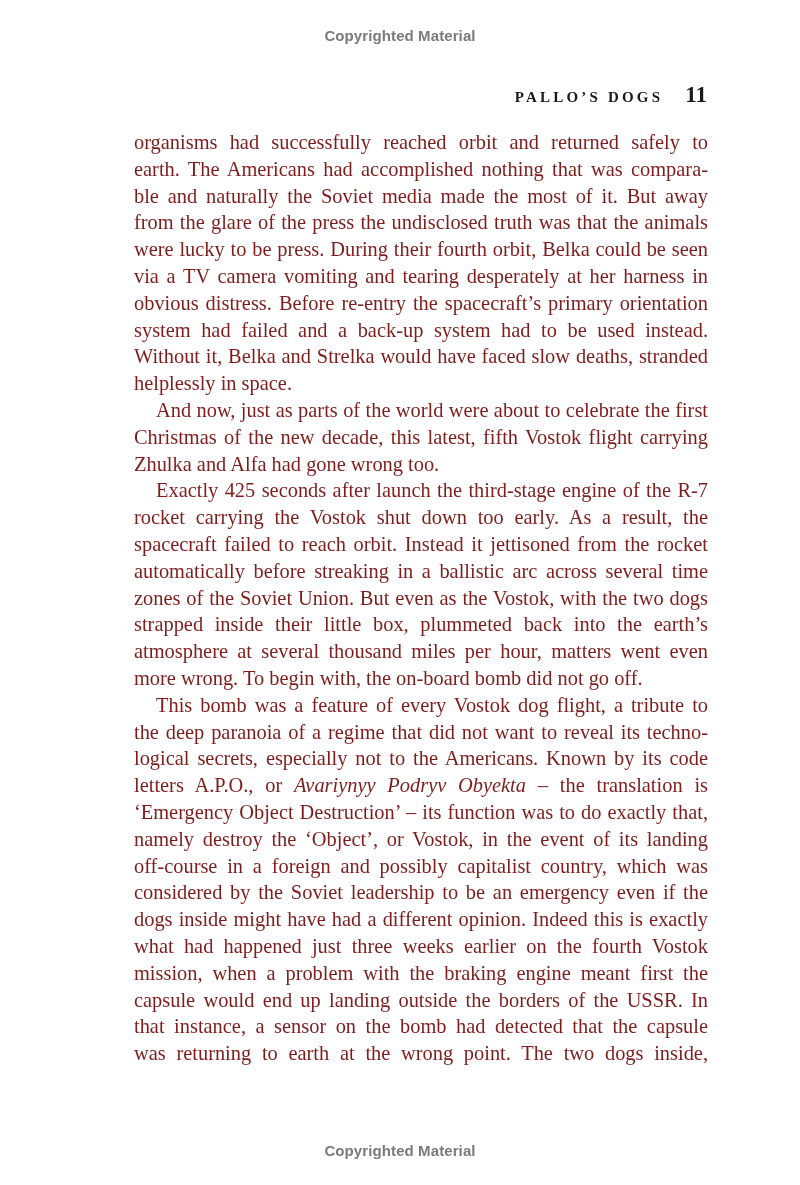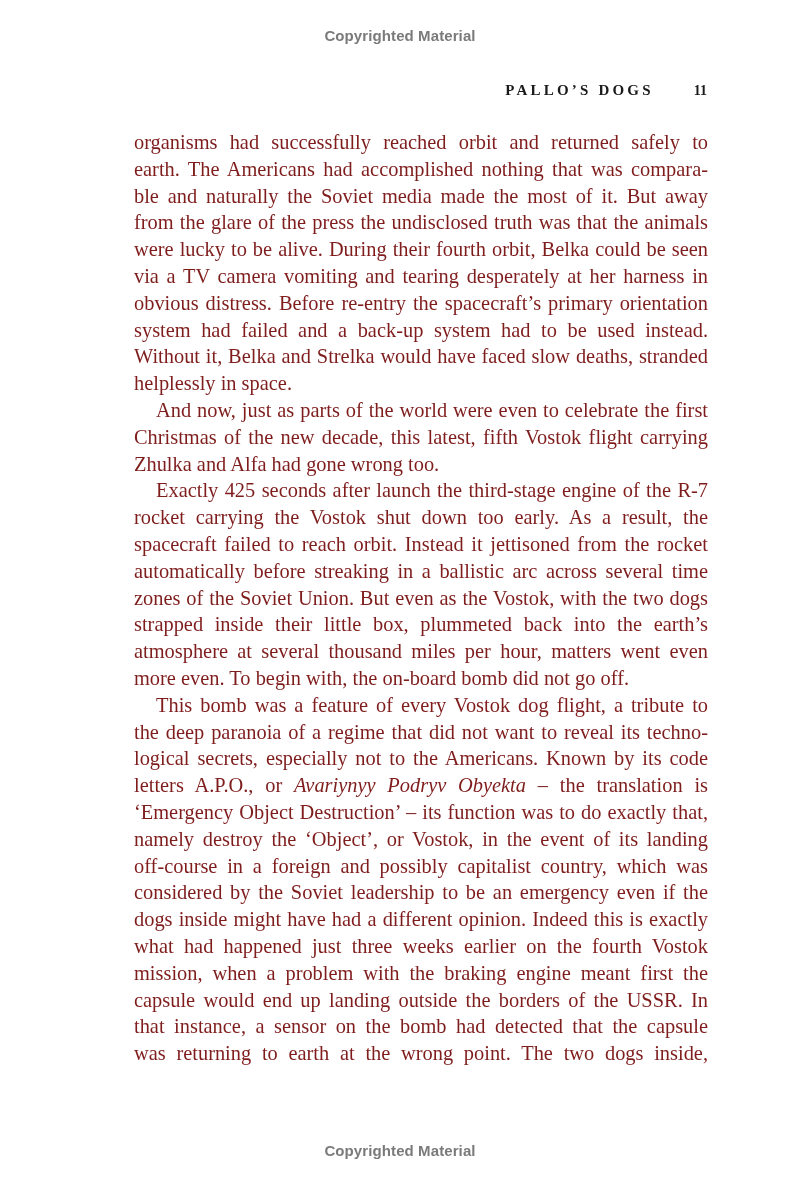--- a/index.html
+++ b/index.html
@@ -10,21 +10,21 @@
     font-weight:bold; letter-spacing:0.1px;
   }
   .copyright.top { top:27px; }
   .copyright.bottom { top:1142px; }
   .running-head {
     position:absolute; top:82px; right:93px;
     font-family:"Liberation Serif", serif; color:#1a1a1a;
     font-size:15px; font-weight:bold; letter-spacing:3.2px;
     display:flex; align-items:baseline;
   }
-  .running-head .page-num { margin-left:40px; letter-spacing:0; font-size:14px; }
+  .running-head .page-num { margin-left:22px; letter-spacing:0; font-size:23px; }
   .body-text {
     position:absolute; left:134px; top:129px; width:574px;
     font-family:"Liberation Serif", serif; font-size:20.4px; line-height:26.8px;
     color:#7f1d1d; text-align:justify; hyphens:manual;
   }
   .body-text p { margin:0; }
   .body-text .line { display:block; text-align:justify; text-align-last:justify; white-space:nowrap; }
   .body-text .line.last { text-align-last:left; }
   em { font-style:italic; }
 </style>
@@ -37,41 +37,41 @@
   <span>PALLO’S DOGS</span>
   <span class="page-num">11</span>
 </div>
 
 <div class="body-text">
   <p>
     <span class="line" style="white-space: normal;">organisms had successfully reached orbit and returned safely to</span>
     <span class="line" style="white-space: normal;">earth. The Americans had accomplished nothing that was compara-</span>
     <span class="line" style="white-space: normal;">ble and naturally the Soviet media made the most of it. But away</span>
     <span class="line" style="white-space: normal;">from the glare of the press the undisclosed truth was that the animals</span>
-    <span class="line" style="white-space: normal;">were lucky to be alive. During their fourth orbit, Belka could be seen</span>
+    <span class="line" style="white-space: normal;">were lucky to be press. During their fourth orbit, Belka could be seen</span>
     <span class="line" style="white-space: normal;">via a TV camera vomiting and tearing desperately at her harness in</span>
     <span class="line" style="white-space: normal;">obvious distress. Before re-entry the spacecraft’s primary orientation</span>
     <span class="line" style="white-space: normal;">system had failed and a back-up system had to be used instead.</span>
     <span class="line" style="white-space: normal;">Without it, Belka and Strelka would have faced slow deaths, stranded</span>
     <span class="line last" style="white-space: normal;">helplessly in space.</span>
   </p>
   <p>
-    <span class="line" style="padding-left: 22px; white-space: normal;">And now, just as parts of the world were even to celebrate the first</span>
+    <span class="line" style="padding-left: 22px; white-space: normal;">And now, just as parts of the world were about to celebrate the first</span>
     <span class="line" style="white-space: normal;">Christmas of the new decade, this latest, fifth Vostok flight carrying</span>
     <span class="line last" style="white-space: normal;">Zhulka and Alfa had gone wrong too.</span>
   </p>
   <p>
     <span class="line" style="padding-left: 22px; white-space: normal;">Exactly 425 seconds after launch the third-stage engine of the R-7</span>
     <span class="line" style="white-space: normal;">rocket carrying the Vostok shut down too early. As a result, the</span>
     <span class="line" style="white-space: normal;">spacecraft failed to reach orbit. Instead it jettisoned from the rocket</span>
     <span class="line" style="white-space: normal;">automatically before streaking in a ballistic arc across several time</span>
     <span class="line" style="white-space: normal;">zones of the Soviet Union. But even as the Vostok, with the two dogs</span>
     <span class="line" style="white-space: normal;">strapped inside their little box, plummeted back into the earth’s</span>
     <span class="line" style="white-space: normal;">atmosphere at several thousand miles per hour, matters went even</span>
-    <span class="line last" style="white-space: normal;">more even. To begin with, the on-board bomb did not go off.</span>
+    <span class="line last" style="white-space: normal;">more wrong. To begin with, the on-board bomb did not go off.</span>
   </p>
   <p>
     <span class="line" style="padding-left: 22px; white-space: normal;">This bomb was a feature of every Vostok dog flight, a tribute to</span>
     <span class="line" style="white-space: normal;">the deep paranoia of a regime that did not want to reveal its techno-</span>
     <span class="line" style="white-space: normal;">logical secrets, especially not to the Americans. Known by its code</span>
     <span class="line" style="white-space: normal;"><span>letters A.P.O., or </span><em>Avariynyy Podryv Obyekta</em><span> – the translation is</span></span>
     <span class="line" style="white-space: normal;">‘Emergency Object Destruction’ – its function was to do exactly that,</span>
     <span class="line" style="white-space: normal;">namely destroy the ‘Object’, or Vostok, in the event of its landing</span>
     <span class="line" style="white-space: normal;">off-course in a foreign and possibly capitalist country, which was</span>
     <span class="line" style="white-space: normal;">considered by the Soviet leadership to be an emergency even if the</span>

